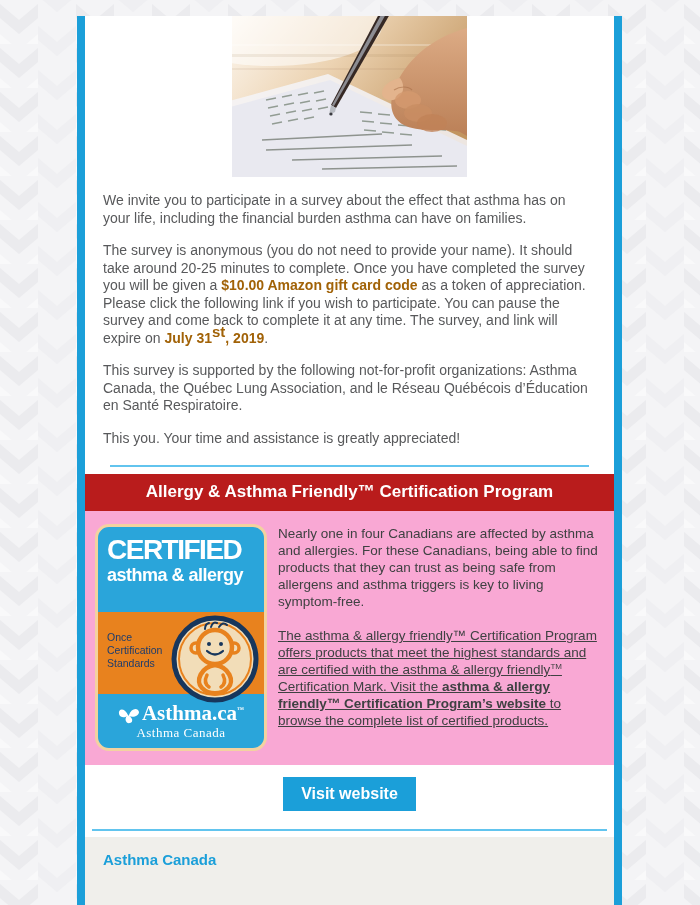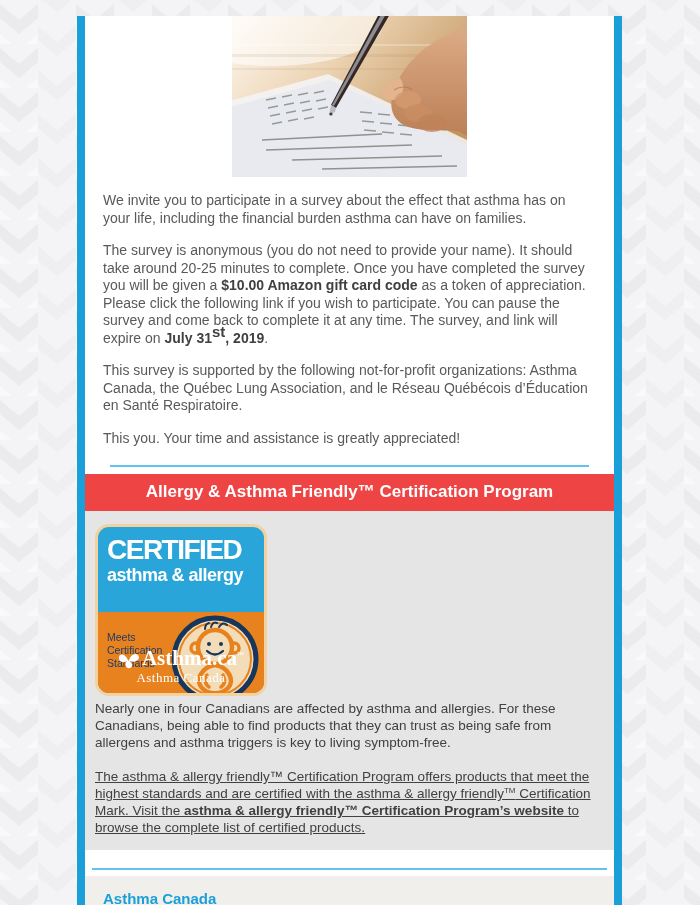--- a/index.html
+++ b/index.html
@@ -15,37 +15,37 @@
     background:#ffffff;z-index:1;box-sizing:border-box;margin-top:12px;
   }
   .side-strip{position:absolute;top:0;bottom:0;width:8px;background:#1b9fd9;z-index:3;}
   .side-strip.left{left:0;} .side-strip.right{right:0;}
   .inner{position:relative;margin:0 8px;z-index:2;}
   
   .photo{width:235px;height:161px;margin:0 auto;overflow:hidden;}
   .content{padding:0 18px;color:#58595b;font-size:14px;line-height:17.5px;}
   .content p{margin:15px 0 0 0;}
   .content p.first{margin-top:15px;}
-  .content strong{color:#404040;}
+  .content strong{color:#a16207;}
   sup{font-size:15px;vertical-align:super;line-height:0;}
   .btn-row{text-align:center;margin-top:33px;}
   .btn{
     display:inline-block;background:#1b9fd9;color:#ffffff;font-weight:bold;
     font-size:17px;padding:8px 26px;text-decoration:none;cursor:pointer;
   }
   .divider{border:none;border-top:2px solid #62c4ee;margin:18px 7px 0 7px;}
   
   .banner{
-    background:#ef4444;color:#ffffff;font-weight:bold;font-size:17px;
+    background:#b91c1c;color:#ffffff;font-weight:bold;font-size:17px;
     text-align:center;padding:8px 0 9px 0;margin-top:7px;
     position:relative;z-index:4;width:545px;margin-left:-8px;
   }
   
   .cert-panel{
-    background:#e5e5e5;display:flex;gap:3px;padding:13px 10px 14px 10px;flex-direction:column;
+    background:#f9a8d4;display:flex;gap:11px;padding:13px 10px 14px 10px;
   }
   .badge{
     width:166px;height:221px;flex:0 0 166px;background:#2aa5da;
     border:3px solid #f3d2a0;border-radius:14px;position:relative;overflow:hidden;
   }
   .badge-top{padding:8px 9px 0 9px;color:#fff;}
   .badge-title{font-size:28px;font-weight:800;letter-spacing:-1.5px;line-height:30px;}
   .badge-l2{font-size:18px;font-weight:bold;letter-spacing:-0.5px;line-height:21px;}
   .badge-l3{font-size:18px;font-weight:bold;line-height:21px;}
   .badge-l3 .tm{font-size:8px;vertical-align:super;}
@@ -169,21 +169,21 @@
 
     <div class="cert-panel">
 
       <div class="badge">
         <div class="badge-top">
           <div class="badge-title">CERTIFIED</div>
           <div class="badge-l2">asthma &amp; allergy</div>
         </div>
         <div class="badge-band"></div>
         <div class="badge-meets">
-          <div>Meets</div>
+          <div>Once</div>
           <div>Certification</div>
           <div>Standards</div>
         </div>
         <svg class="badge-circle" viewBox="0 0 88 88">
           <circle cx="44" cy="44" r="41" fill="#f2ddb8" stroke="#17365c" stroke-width="5"></circle>
           <circle cx="44" cy="44" r="36" fill="none" stroke="#e8821e" stroke-width="2"></circle>
 
           <path d="M40 12 q2 -6 6 -4 M48 12 q4 -6 8 -2 M34 14 q0 -5 4 -6" stroke="#17365c" stroke-width="2" fill="none" stroke-linecap="round"></path>
 
           <circle cx="25" cy="33" r="5" fill="#f2ddb8" stroke="#e8821e" stroke-width="3.5"></circle>
@@ -204,20 +204,23 @@
           <div class="badge-sub">Asthma Canada</div>
         </div>
       </div>
 
       <div class="cert-text">
         <p><span>Nearly one in four Canadians are affected by asthma and allergies. For these Canadians, being able to find products that they can trust as being safe from allergens and asthma triggers is key to living symptom-free.</span></p>
         <p><span>The asthma &amp; allergy friendly™ Certification Program offers products that meet the highest standards and are certified with the asthma &amp; allergy friendly</span><sup>TM</sup><span> Certification Mark. Visit the </span><strong>asthma &amp; allergy friendly™ Certification Program’s website</strong><span> to browse the complete list of certified products.</span></p>
       </div>
     </div>
 
+    <div class="btn-row small">
+      <a class="btn small">Visit website</a>
+    </div>
 
     <hr class="divider">
 
     <div class="footer">
       <div class="footer-org">Asthma Canada</div>
 
     </div>
   </div>
 </div>
 

